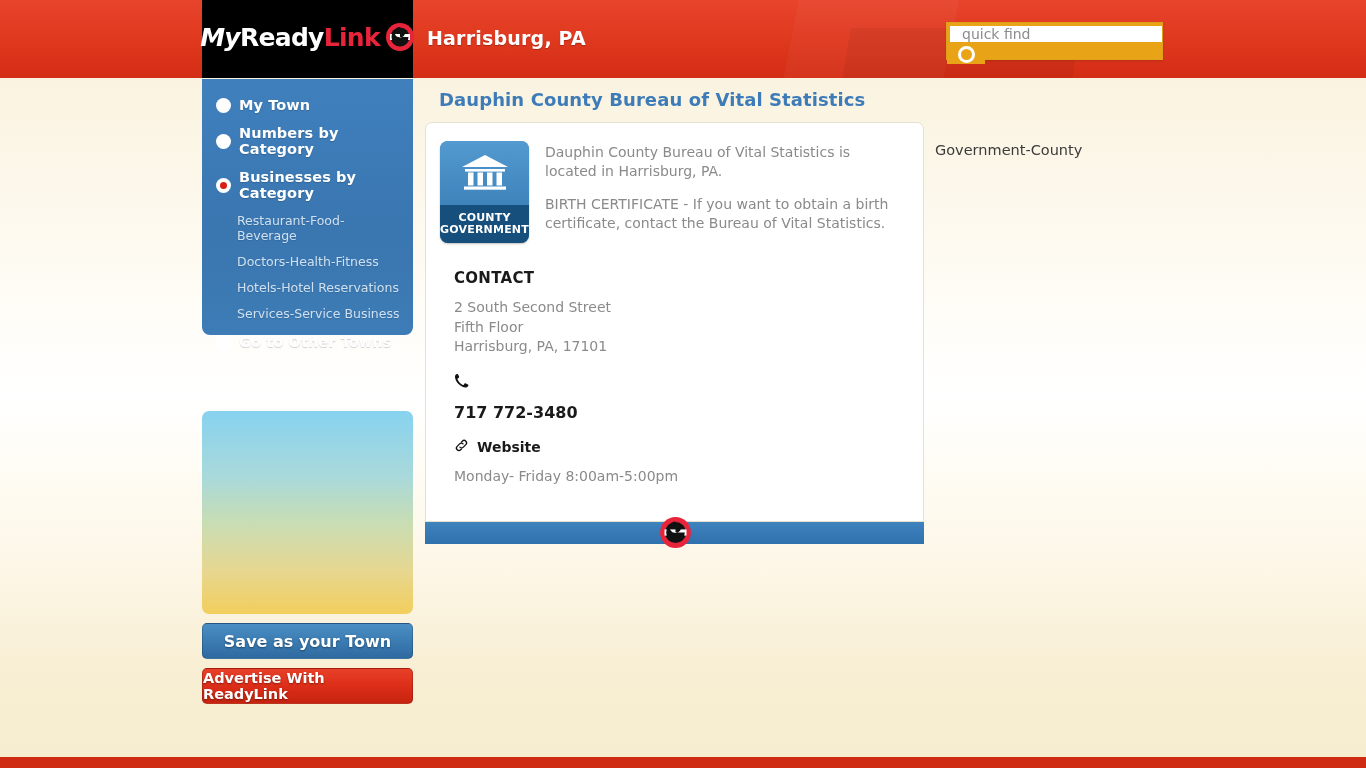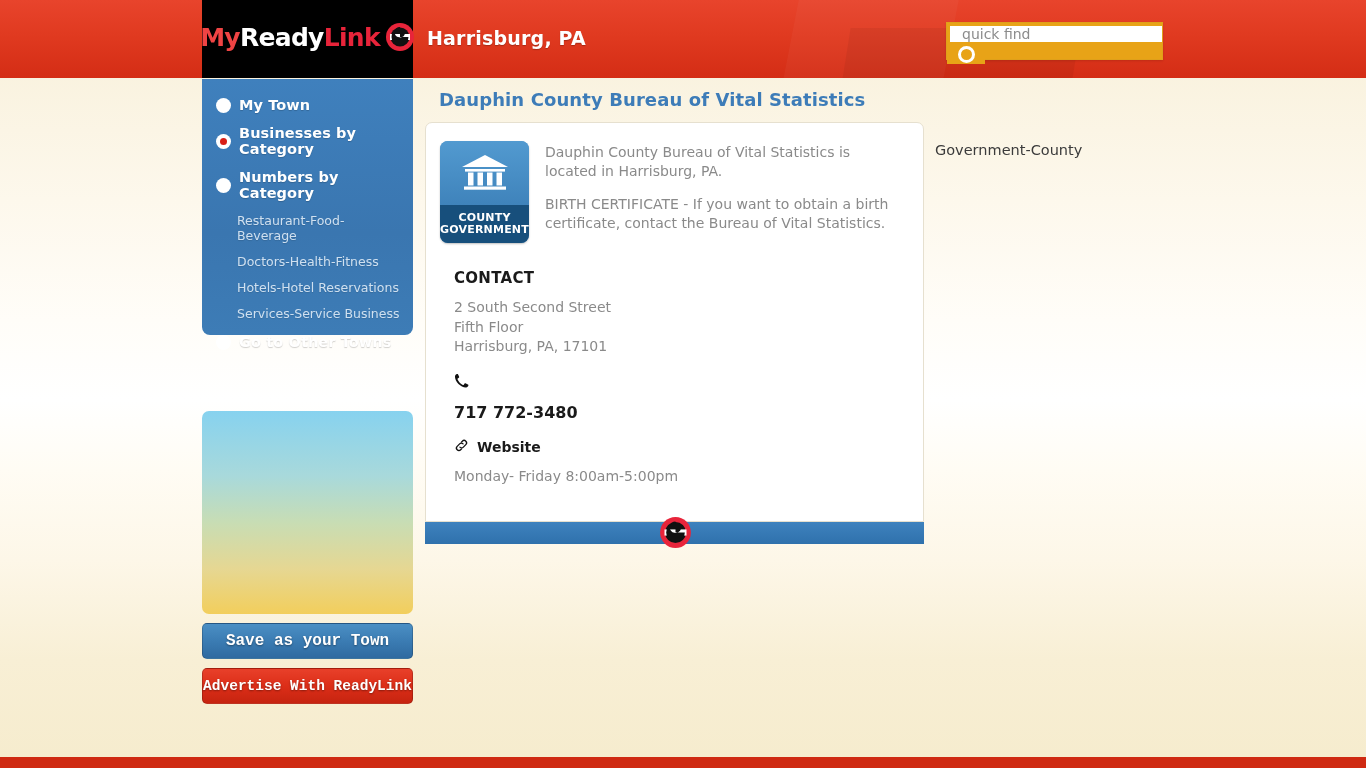--- a/index.html
+++ b/index.html
@@ -37,21 +37,21 @@
   .logo-block {
     position: absolute; left: 202px; top: 0; width: 211px; height: 78px;
     background: #000;
     display: flex; align-items: center; justify-content: center;
   }
   .logo-word {
     font-family: "DejaVu Sans", "Liberation Sans", sans-serif;
     font-size: 25px; font-weight: bold; letter-spacing: -0.7px;
     white-space: nowrap; line-height: 1;
   }
-  .logo-my { color: #ef4444; }
+  .logo-my { color: #ffffff; font-style: italic; }
   .logo-ready { color: #ffffff; }
   .logo-link { color: #e8243a; }
 
   .gmark { display: inline-block; vertical-align: middle; margin-left: 5px; }
 
   .town-name {
     position: absolute; left: 427px; top: 27px;
     color: #ffffff; font-size: 19px; font-weight: bold;
     letter-spacing: 0.2px;
     text-shadow: 0 1px 1px rgba(0,0,0,0.25);
@@ -130,21 +130,20 @@
   
   .side-btn {
     position: absolute; left: 202px;
     width: 211px; height: 36px;
     border-radius: 5px;
     display: flex; align-items: center; justify-content: center;
     color: #ffffff; font-size: 16px; font-weight: bold;
     cursor: pointer;
     text-shadow: 0 1px 2px rgba(0,0,0,0.4);
     border: 1px solid rgba(0,0,0,0.18);
-    font-family: Liberation Mono, monospace;
   }
   .btn-save {
     top: 623px;
     background: linear-gradient(180deg, #4b8fc4 0%, #3b7cb3 50%, #2f6aa0 100%);
   }
   .btn-advertise {
     top: 668px;
     font-size: 14.5px;
     background: linear-gradient(180deg, #e8402a 0%, #dc2e18 50%, #c62410 100%);
   }
@@ -255,26 +254,26 @@
     </button>
   </div>
 </div>
 
 <div class="sidebar">
   <div class="nav-main">
     <span class="bullet"></span>
     <span class="nav-main-label">My Town</span>
   </div>
   <div class="nav-main">
+    <span class="bullet"></span>
+    <span class="nav-main-label">Numbers by Category</span>
+  </div>
+  <div class="nav-main">
     <span class="bullet active"></span>
     <span class="nav-main-label">Businesses by Category</span>
-  </div>
-  <div class="nav-main">
-    <span class="bullet"></span>
-    <span class="nav-main-label">Numbers by Category</span>
   </div>
 
   <div class="nav-sub">Restaurant-Food-Beverage</div>
   <div class="nav-sub">Doctors-Health-Fitness</div>
   <div class="nav-sub">Hotels-Hotel Reservations</div>
   <div class="nav-sub">Services-Service Business</div>
 
   <div class="nav-main" style="margin-top:2px;">
     <span class="bullet"></span>
     <span class="nav-main-label">Go to Other Towns</span>

